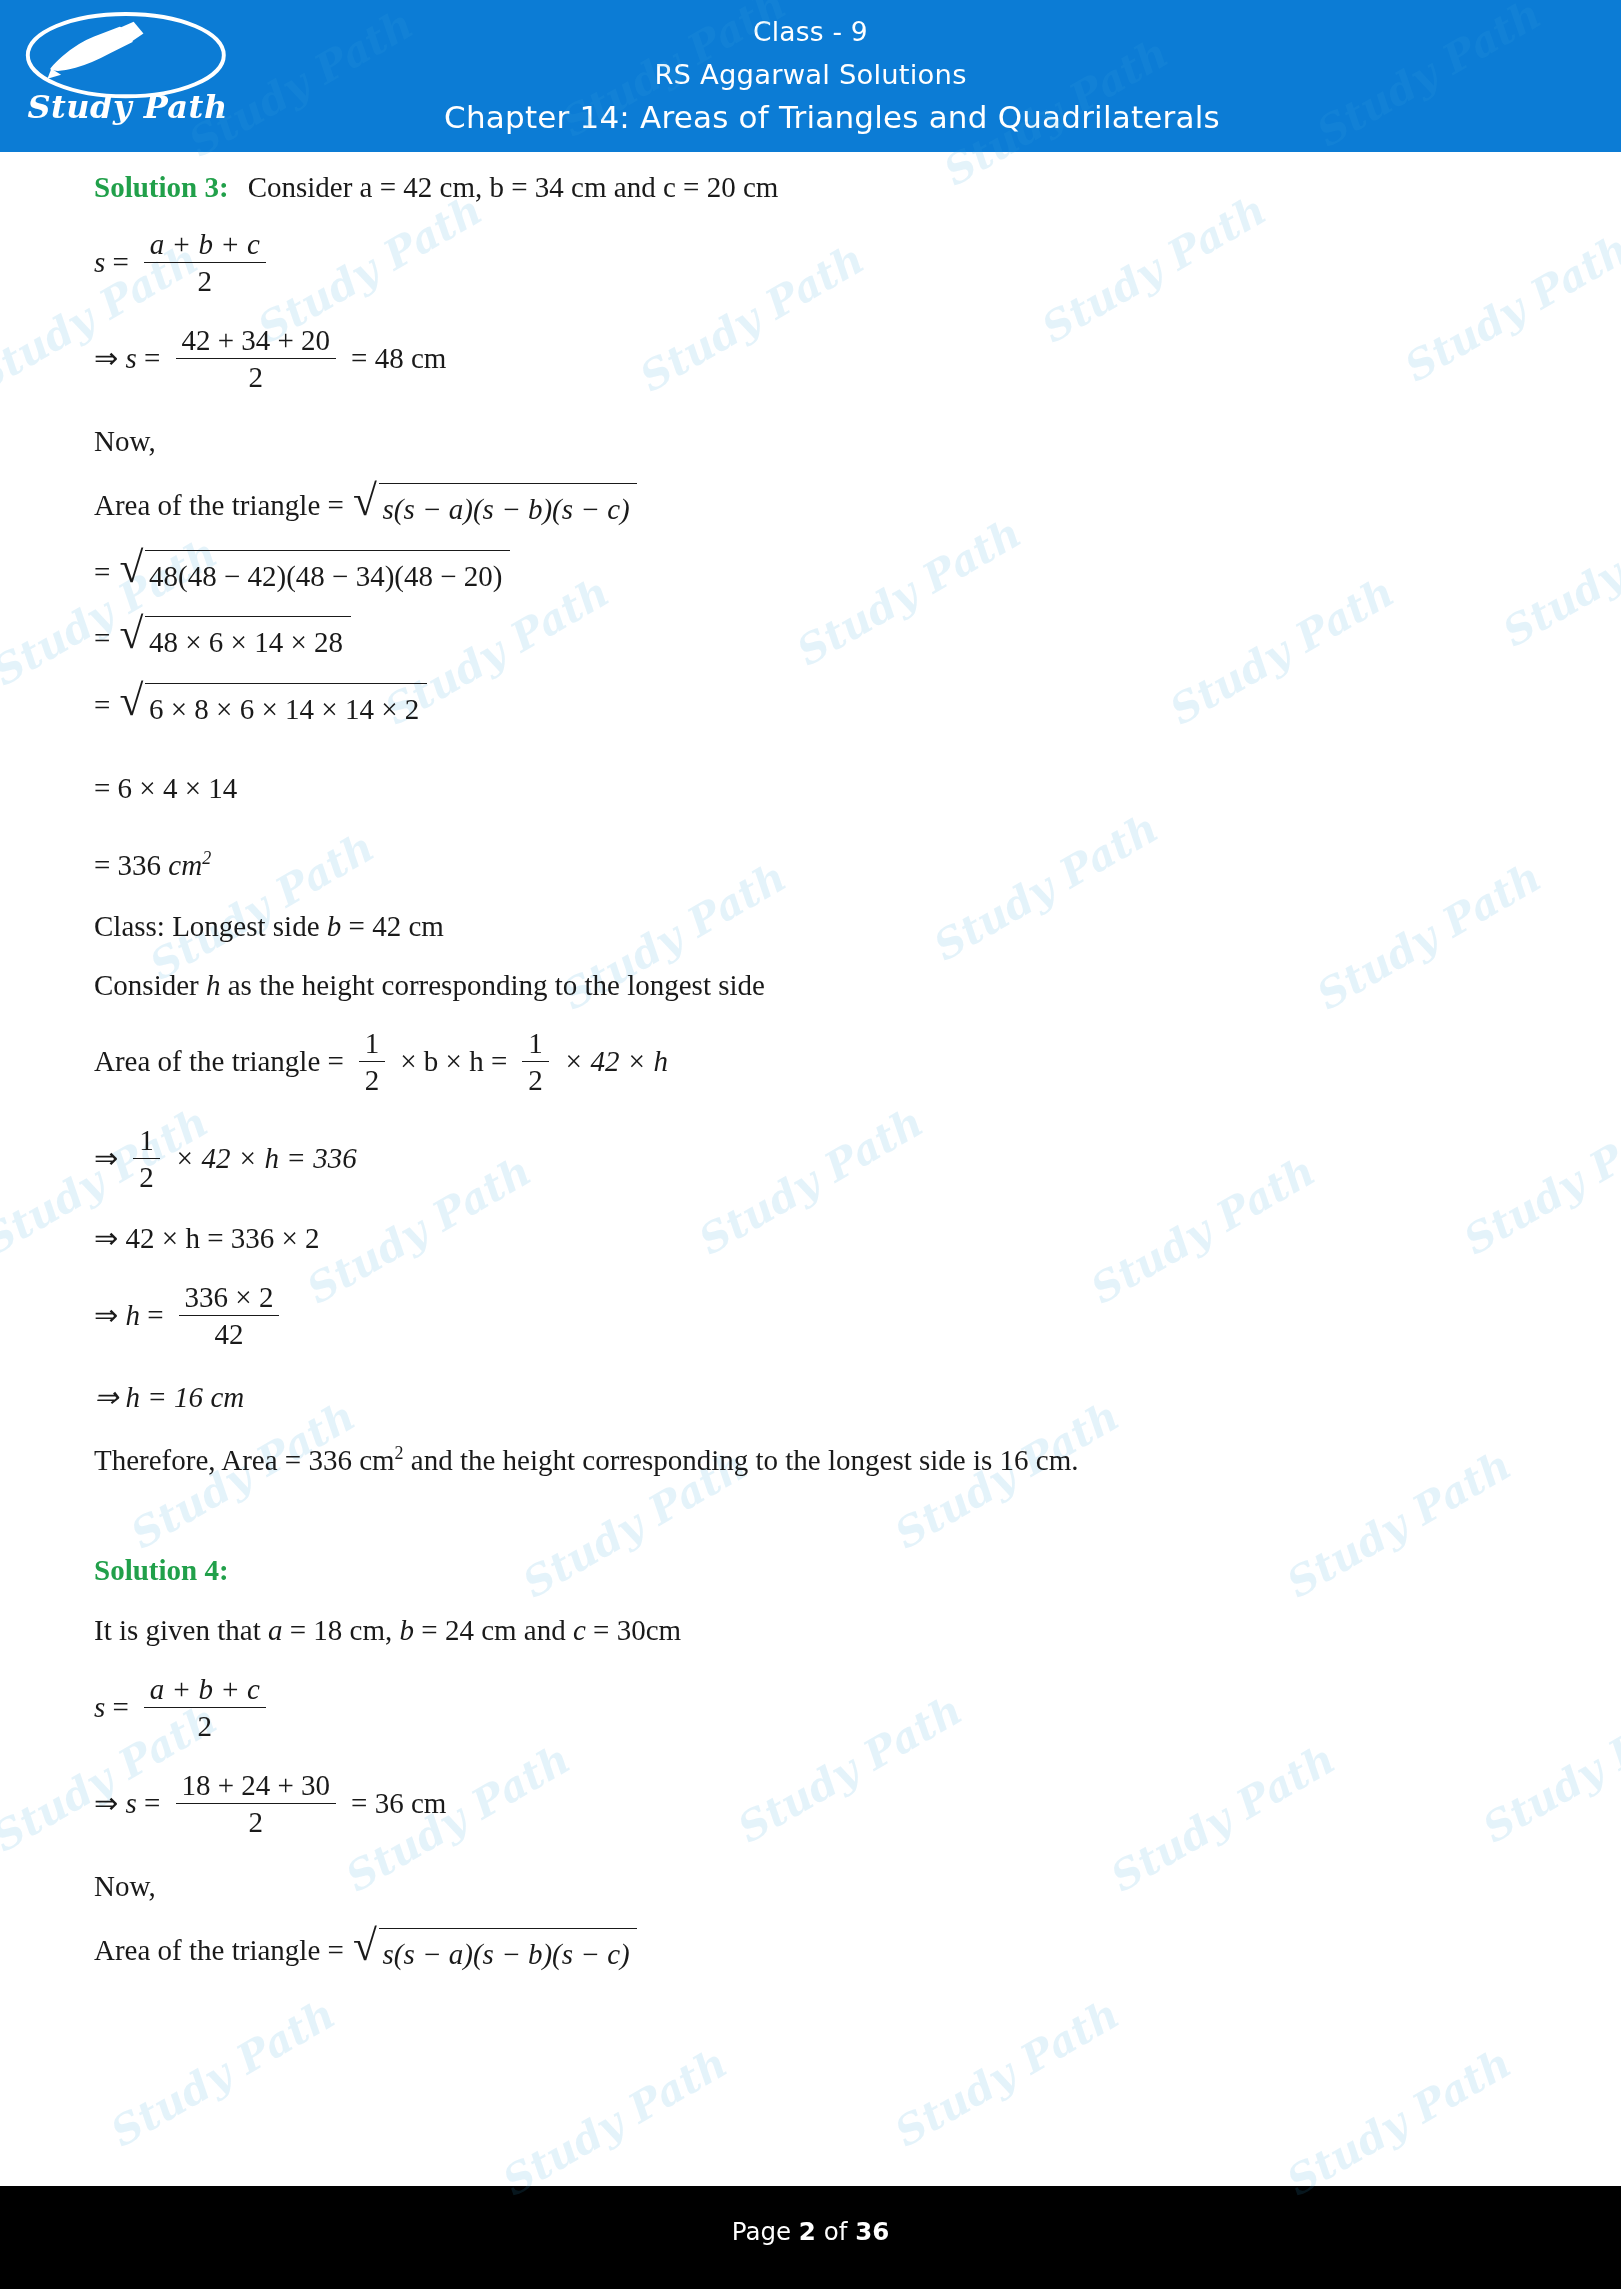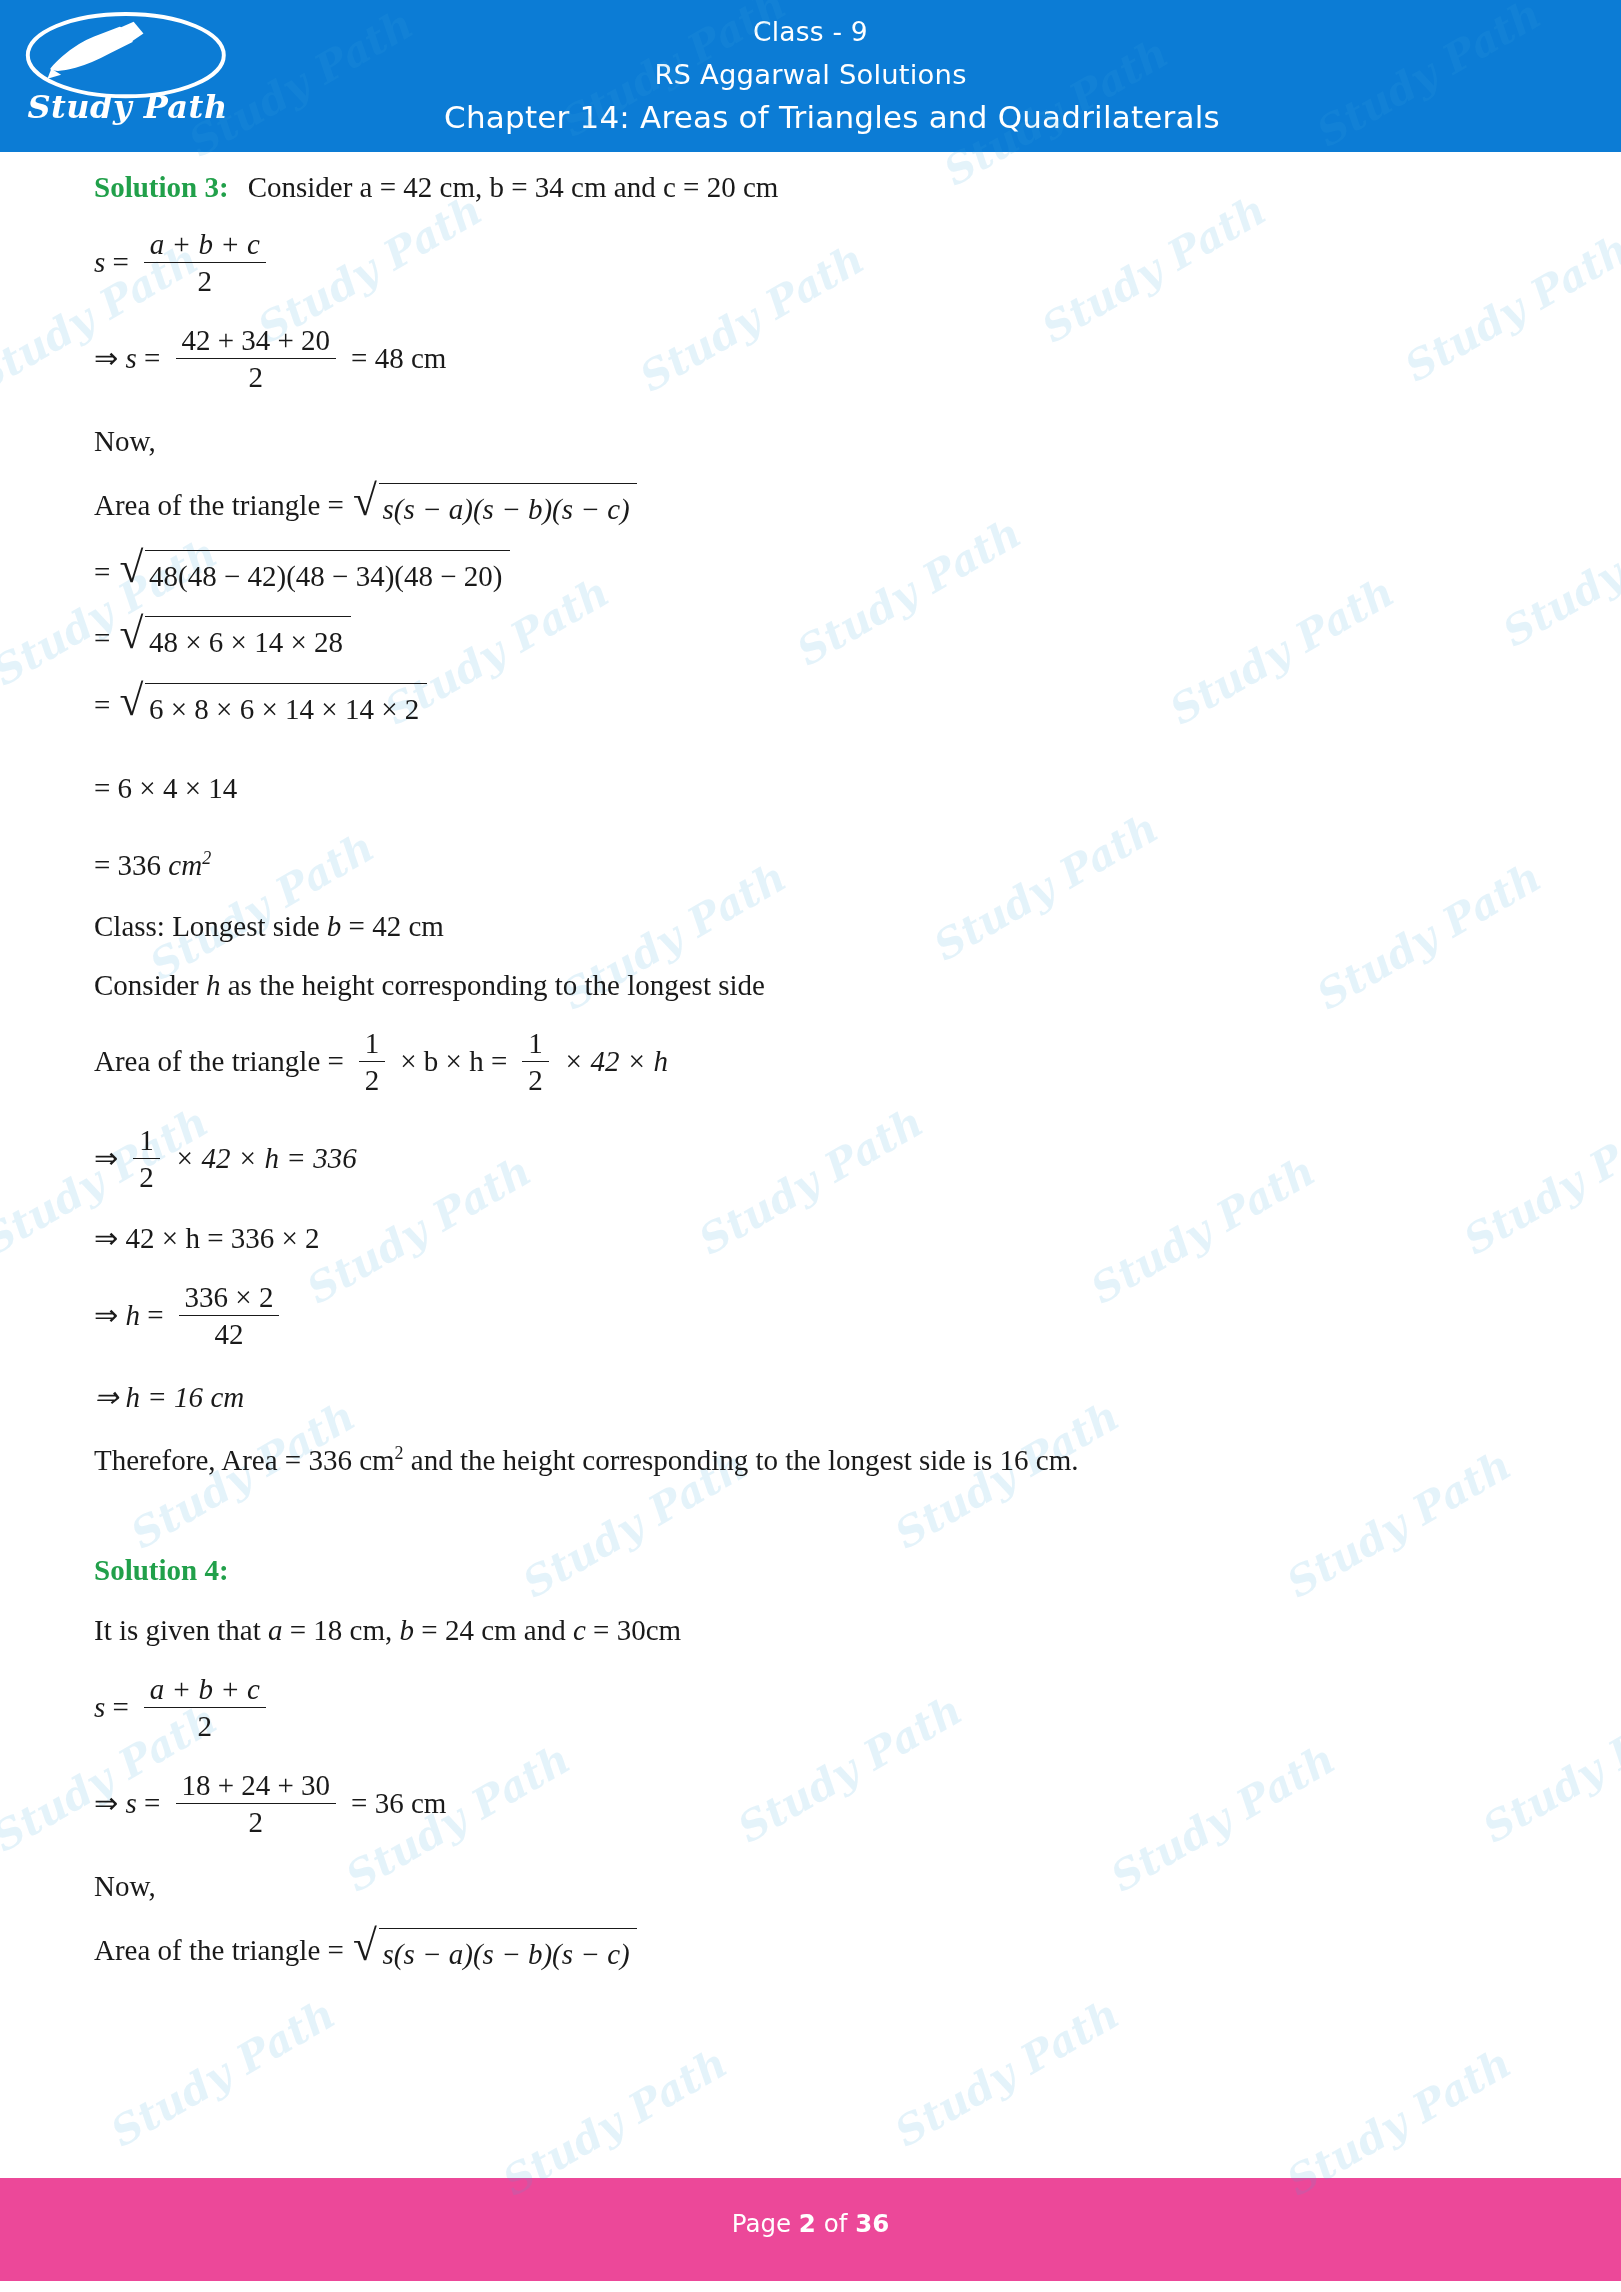--- a/index.html
+++ b/index.html
@@ -58,24 +58,24 @@
     font-style: italic;
     font-weight: bold;
     font-size: 32px;
     color: #ffffff;
     letter-spacing: 0.5px;
   }
 
   
   .footer {
     position: absolute;
-    left: 0; bottom: 12px;
+    left: 0; bottom: 4px;
     width: 1621px;
     height: 103px;
-    background: #ec4899;
+    background: #000000;
     color: #ffffff;
   }
   .footer-text {
     position: absolute;
     left: 0; right: 0;
     top: 31px;
     text-align: center;
     font-family: "DejaVu Sans", sans-serif;
     font-size: 24.5px;
   }

